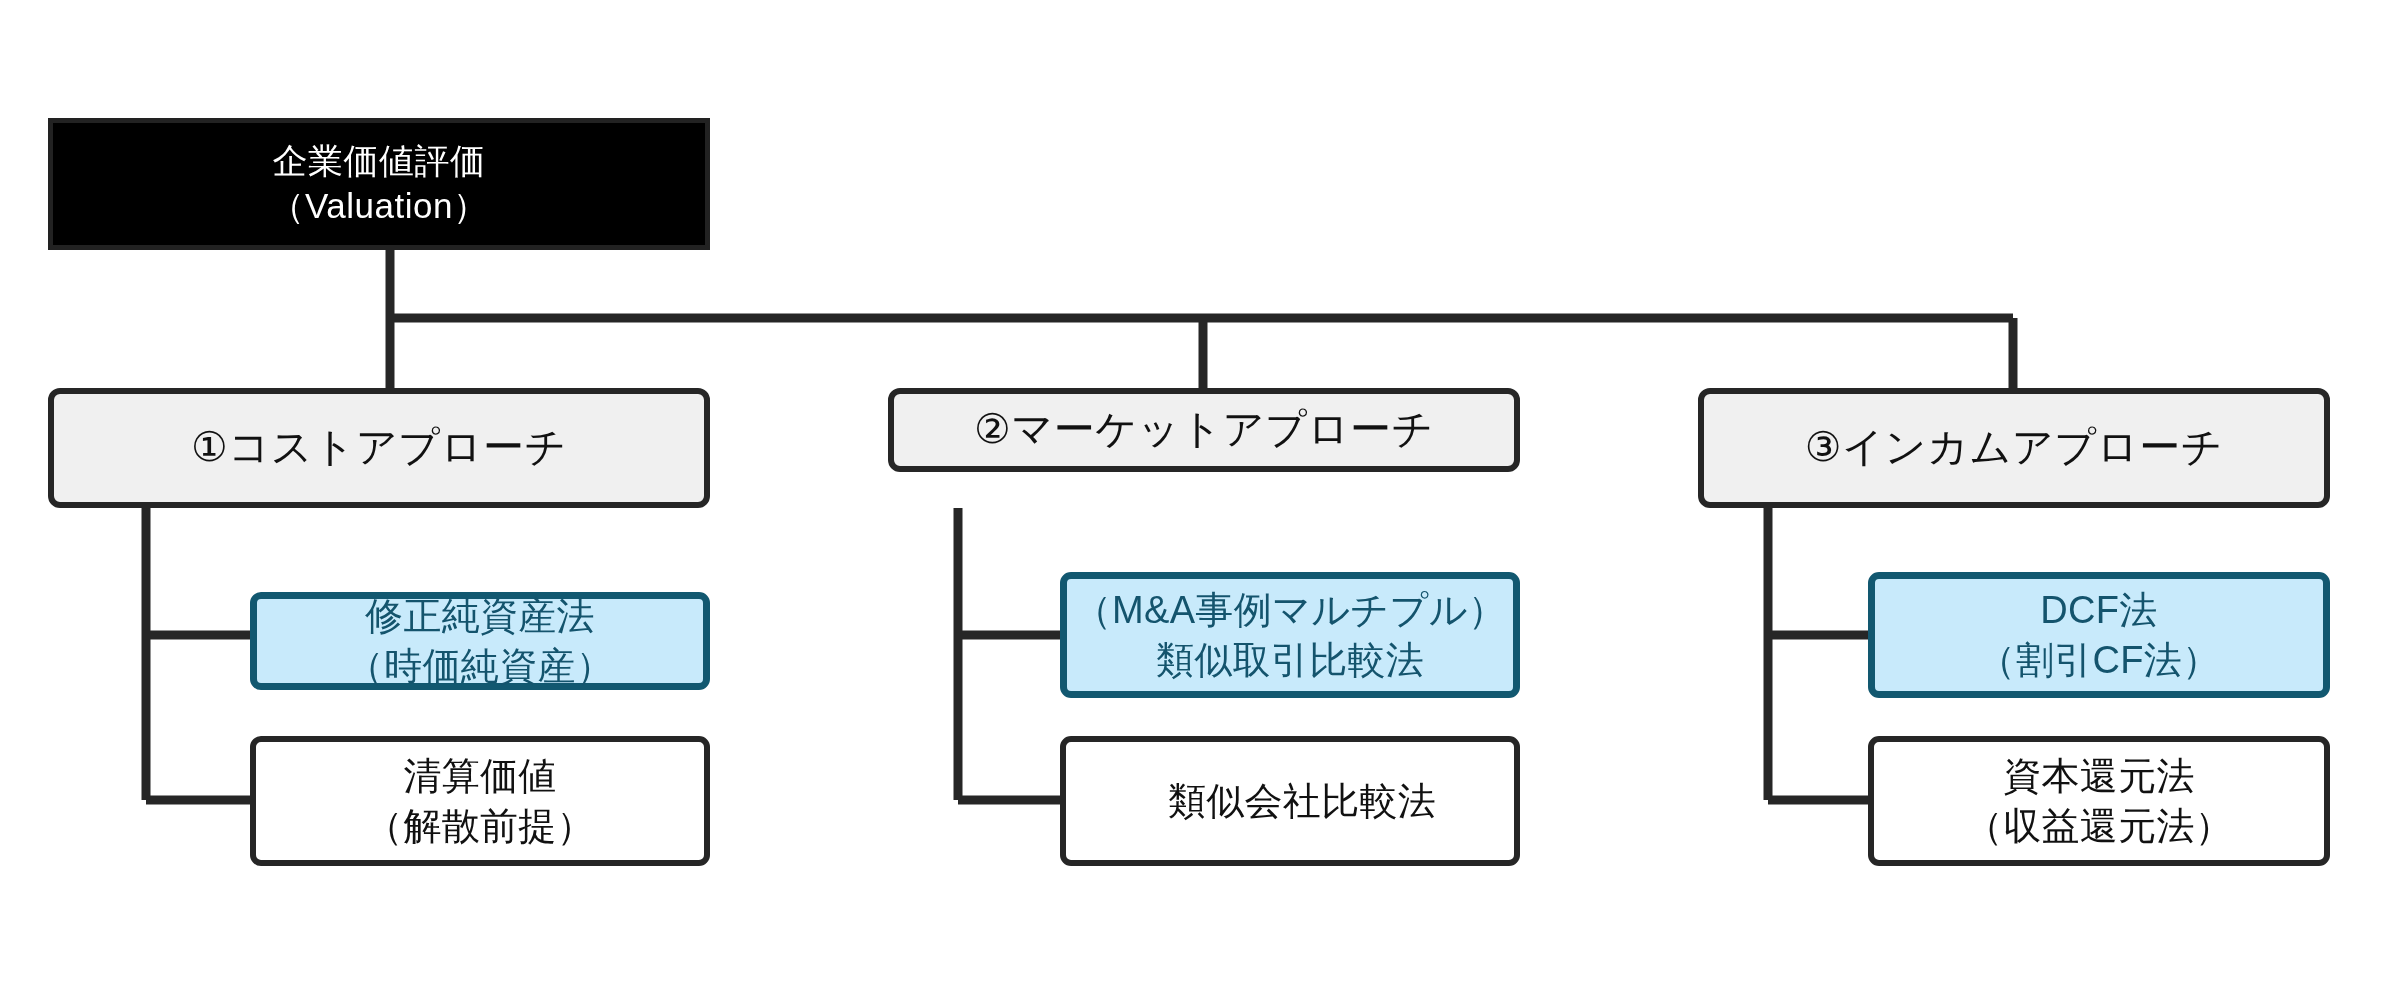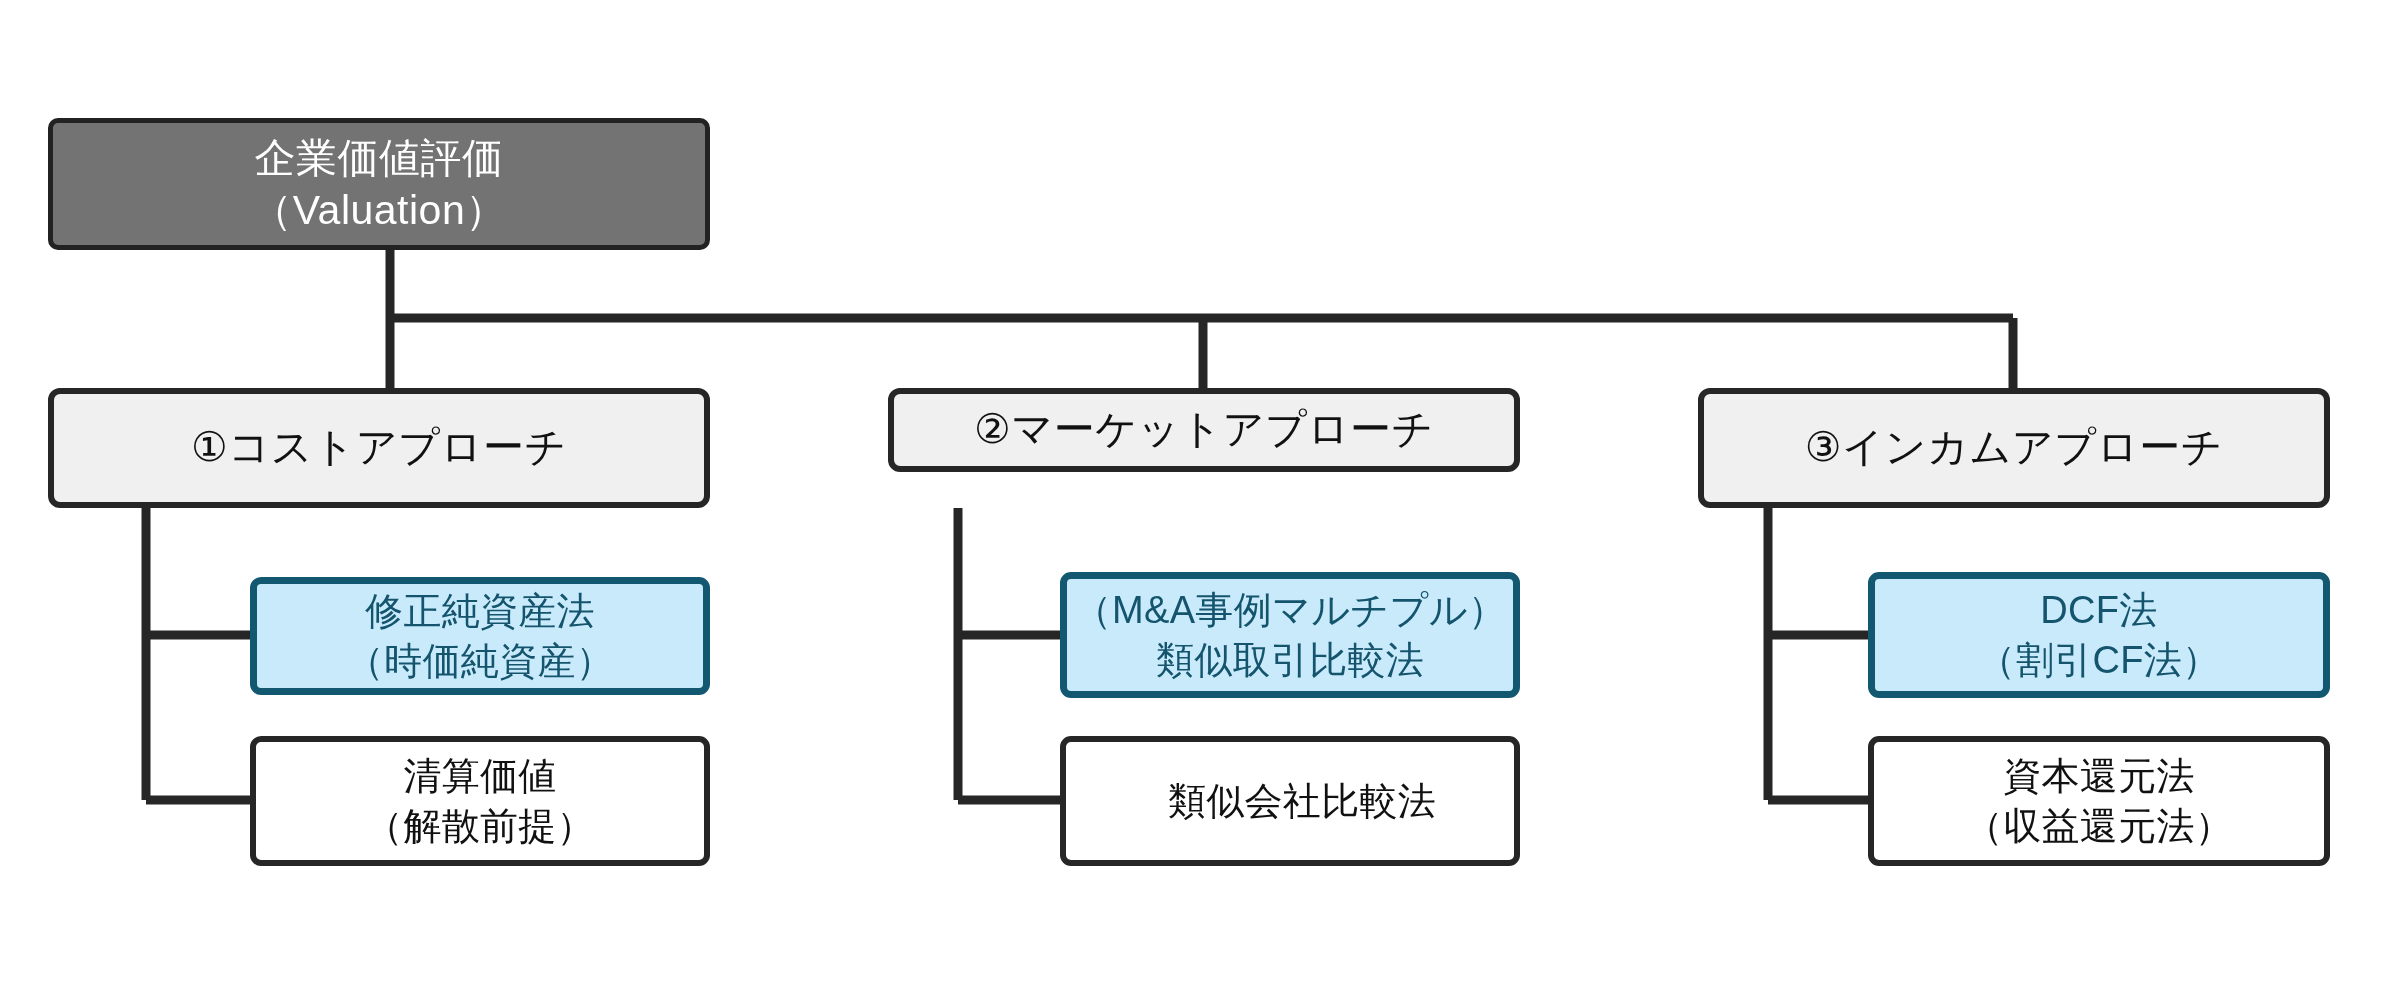--- a/index.html
+++ b/index.html
@@ -37,26 +37,26 @@
     border-style: solid;
     z-index: 5;
   }
   .node .line {
     display: block;
     white-space: nowrap;
   }
 
   
   .node-root {
-    background: #737373;
+    background: #000000;
     border-color: #222222;
     border-width: 5px;
-    border-radius: 10px;
+    border-radius: 0;
     color: #ffffff;
-    font-size: 41px;
+    font-size: 35px;
     line-height: 1.28;
     letter-spacing: 0.5px;
   }
 
   
   .node-approach {
     background: #f0f0f0;
     border-color: #262626;
     border-width: 6px;
     border-radius: 12px;
@@ -122,21 +122,21 @@
 
   <div class="node node-root" style="left:48px; top:118px; width:662px; height:132px;">
     <span class="line">企業価値評価</span>
     <span class="line">（Valuation）</span>
   </div>
 
   <div class="node node-approach" style="left:48px; top:388px; width:662px; height:120px;">
     <span class="line">①コストアプローチ</span>
   </div>
 
-  <div class="node node-method-primary" style="left:250px; top:577px; width:460px; height:118px;">
+  <div class="node node-method-primary" style="left:250px; top:592px; width:460px; height:98px;">
     <span class="line">修正純資産法</span>
     <span class="line">（時価純資産）</span>
   </div>
 
   <div class="node node-method-secondary" style="left:250px; top:736px; width:460px; height:130px;">
     <span class="line">清算価値</span>
     <span class="line">（解散前提）</span>
   </div>
 
   <div class="node node-approach" style="left:888px; top:388px; width:632px; height:84px;">

